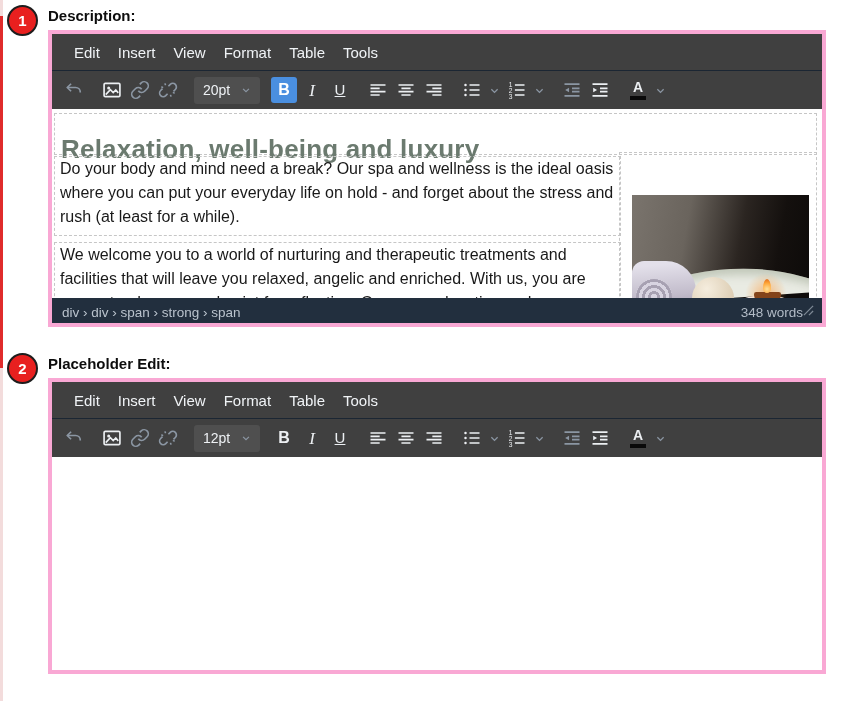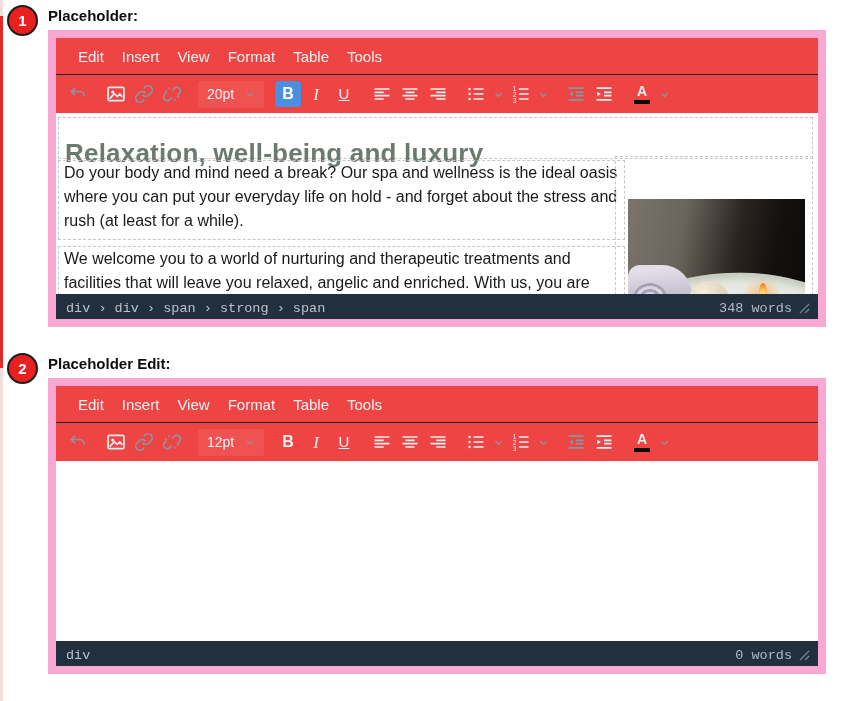--- a/index.html
+++ b/index.html
@@ -16,22 +16,22 @@
     position:absolute; left:7px; width:31px; height:31px; border-radius:50%;
     background:#e8201f; border:2px solid #1d1d1d; color:#fff; font-weight:bold;
     font-size:15px; display:flex; align-items:center; justify-content:center; z-index:5;
   }
   .badge1 { top:5px; } .badge2 { top:353px; }
   .field-label { position:absolute; left:48px; font-weight:bold; font-size:15px; color:#0d0d0d; }
   .label1 { top:7px; } .label2 { top:355px; }
 
   
   .editor {
-    position:absolute; left:48px; width:778px; background:#ef4444;
-    border:8px solid #f9a8d4; display:flex; flex-direction:column;
+    position:absolute; left:48px; width:778px; background:#404040;
+    border:4px solid #f9a8d4; display:flex; flex-direction:column;
   }
   .editor1 { top:30px; height:297px; }
   .editor2 { top:378px; height:296px; }
 
   .menubar { height:36px; display:flex; align-items:center; padding-left:13px; flex:none; }
   .menu-item { color:#f0f3f6; font-size:15px; padding:6px 9px; border-radius:3px; cursor:default; }
 
   .toolbar { height:39px; display:flex; align-items:center; padding:0 8px; flex:none; border-top:1px solid #1b2633;text-align:right; }
   .grp { display:flex; align-items:center; margin-right:10px; }
   .tb {
@@ -84,23 +84,23 @@
     background:radial-gradient(circle, rgba(255,145,40,0.55), rgba(255,145,40,0) 65%); }
   .spa-candle { position:absolute; left:122px; top:97px; width:27px; height:12px; background:#83431a;
     border-radius:3px 3px 13px 13px; }
   .spa-flame { position:absolute; left:131px; top:84px; width:8px; height:14px;
     background:radial-gradient(circle at 50% 72%, #ffe09a, #ffa637 55%, #e06d1d 95%);
     border-radius:50% 50% 50% 50% / 68% 68% 32% 32%; }
 
   .statusbar {
     height:25px; background:#222f3e; display:flex; align-items:center;
     justify-content:space-between; padding:4px 8px 0 10px; flex:none;
-    color:#bac3cd; font-size:13.5px;font-family:Liberation Mono, monospace;
-  }
-  .sb-right { display:flex; align-items:center; gap:7px; color:#b2bbc6; }
+    color:#bac3cd; font-size:13.5px;
+  }
+  .sb-right { display:flex; color:#b2bbc6; }
   .resize-handle { color:#7e8995; display:flex; }
 </style>
 </head>
 <body>
 
 <svg width="0" height="0" style="position:absolute" aria-hidden="true">
   <defs>
     <symbol id="i-undo" viewBox="0 0 24 24">
       <path d="M8.5 4.5 L4 9 L8.5 13.5" fill="none" stroke="currentColor" stroke-width="2"></path>
       <path d="M4 9 h10 a5.5 5.5 0 0 1 5.5 5.5 v0.5" fill="none" stroke="currentColor" stroke-width="2"></path>
@@ -156,21 +156,21 @@
     </symbol>
   </defs>
 </svg>
 
 <div class="ann-line-faint"></div>
 <div class="ann-line"></div>
 
 <div class="badge badge1">
     <span>1</span>
   </div>
-<div class="field-label label1">Placeholder:</div>
+<div class="field-label label1">Description:</div>
 
 <div class="editor editor1">
   <div class="menubar">
     <span class="menu-item">Edit</span>
     <span class="menu-item">Insert</span>
     <span class="menu-item">View</span>
     <span class="menu-item">Format</span>
     <span class="menu-item">Table</span>
     <span class="menu-item">Tools</span>
   </div>
@@ -413,24 +413,13 @@
       <div class="tb">
         <span class="glyph-a">A</span>
         <span class="color-bar"></span>
       </div>
       <svg width="15" height="15" class="chev">
           <use href="#i-chevron"></use>
         </svg>
     </div>
   </div>
   <div class="content"></div>
-  <div class="statusbar">
-    <span>div</span>
-    <span class="sb-right">
-      <span>0 words</span>
-      <span class="resize-handle">
-          <svg width="11" height="11">
-            <use href="#i-resize"></use>
-          </svg>
-        </span>
-    </span>
-  </div>
 </div>
 
 </body></html>

